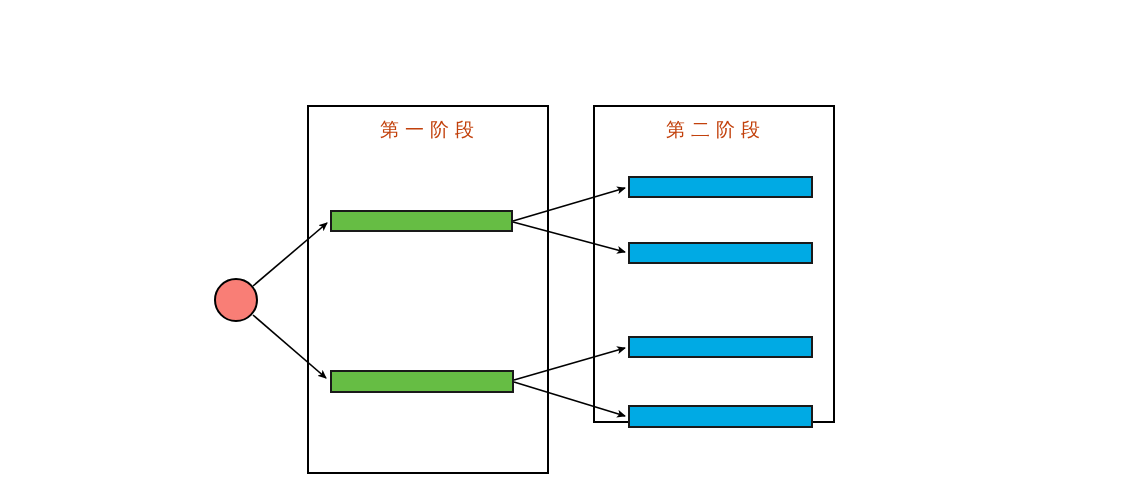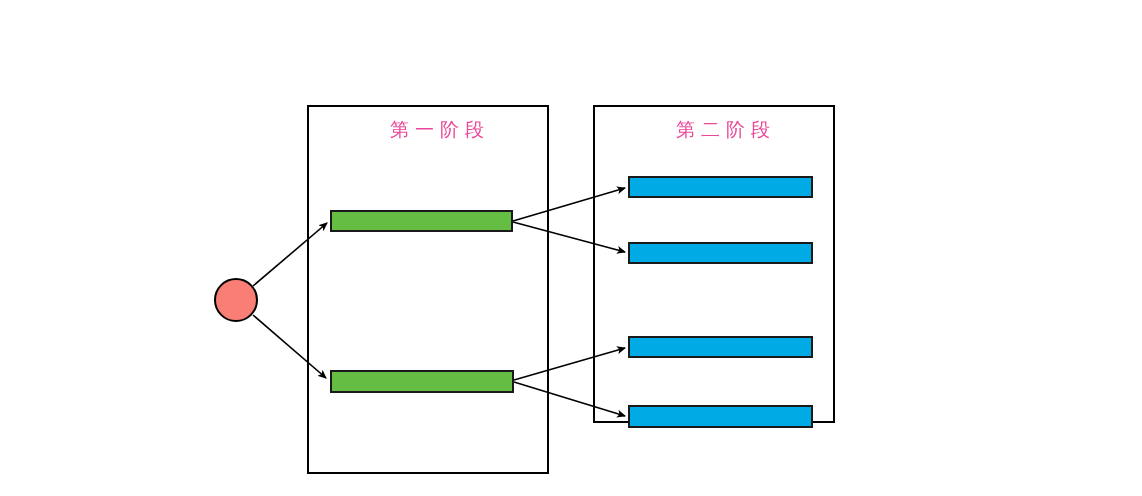--- a/index.html
+++ b/index.html
@@ -17,25 +17,25 @@
   }
   .stage-box {
     position: absolute;
     border: 2px solid #000000;
     background: #ffffff;
     box-sizing: border-box;
   }
   .stage-title {
     position: absolute;
     top: 10px;
-    left: 12px;
+    left: 2px;
     width: 100%;
     text-align: center;
     font-size: 19px;
-    color: #ec4899;
+    color: #c2410c;
     letter-spacing: 6px;
     font-weight: 500;
     white-space: nowrap;
   }
   .bar {
     position: absolute;
     border: 2px solid #1a1a1a;
     box-sizing: border-box;
   }
   .start-circle {

